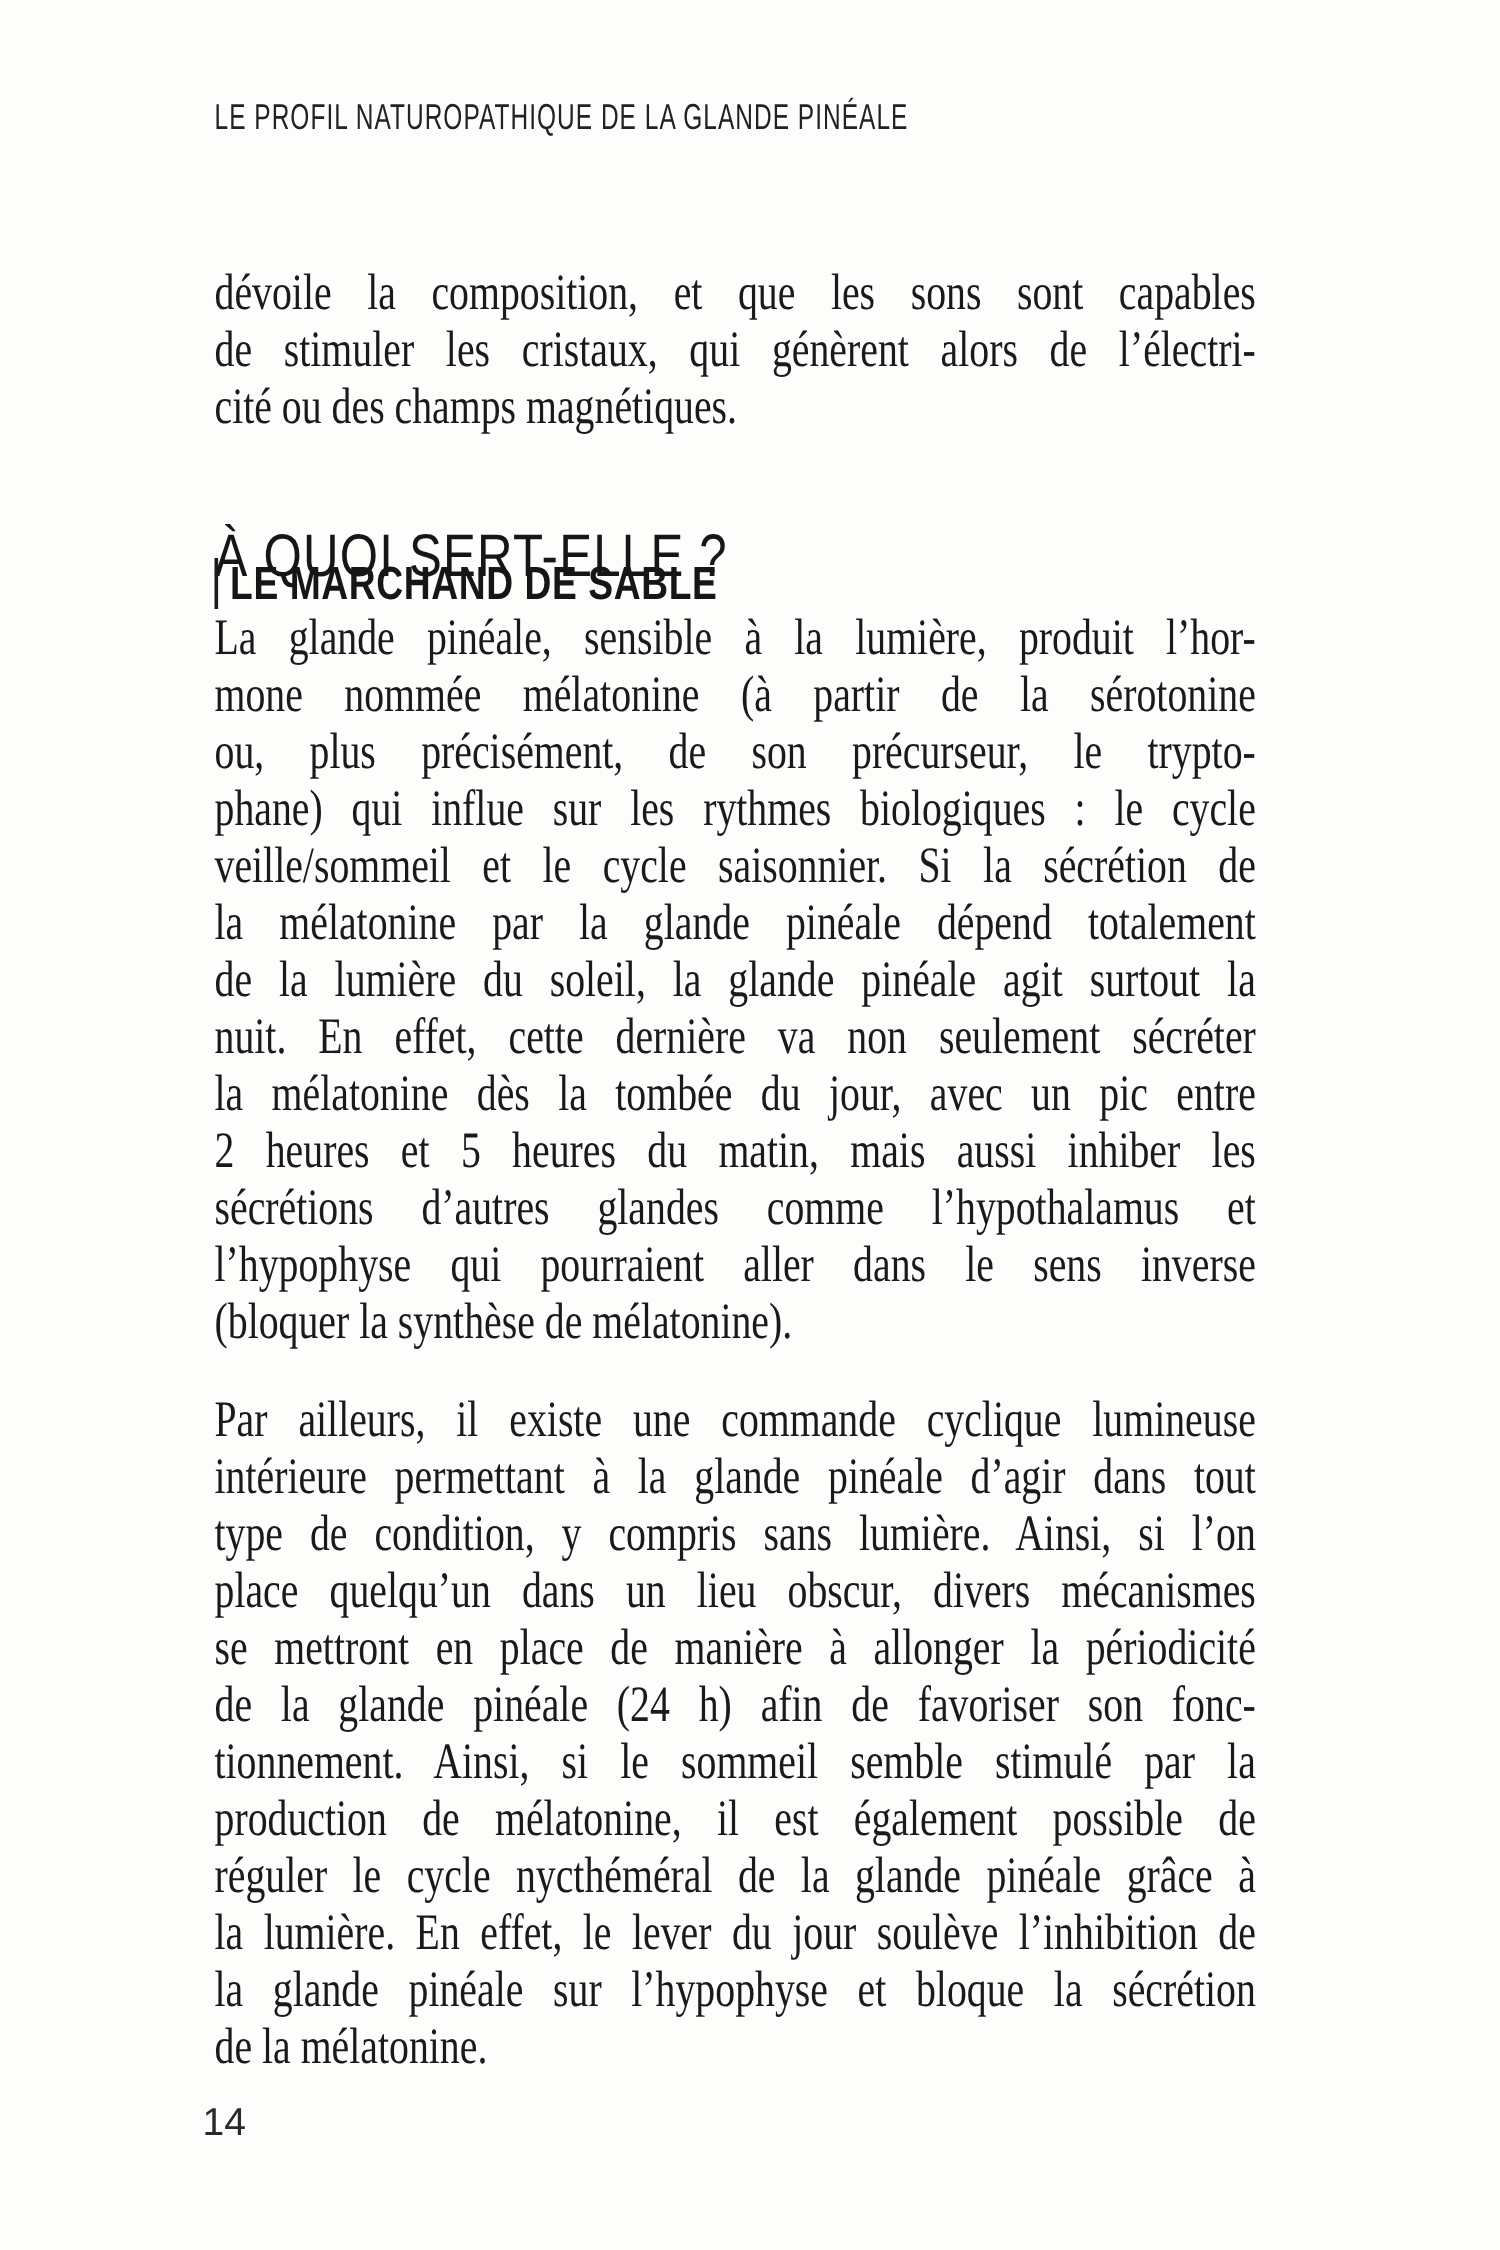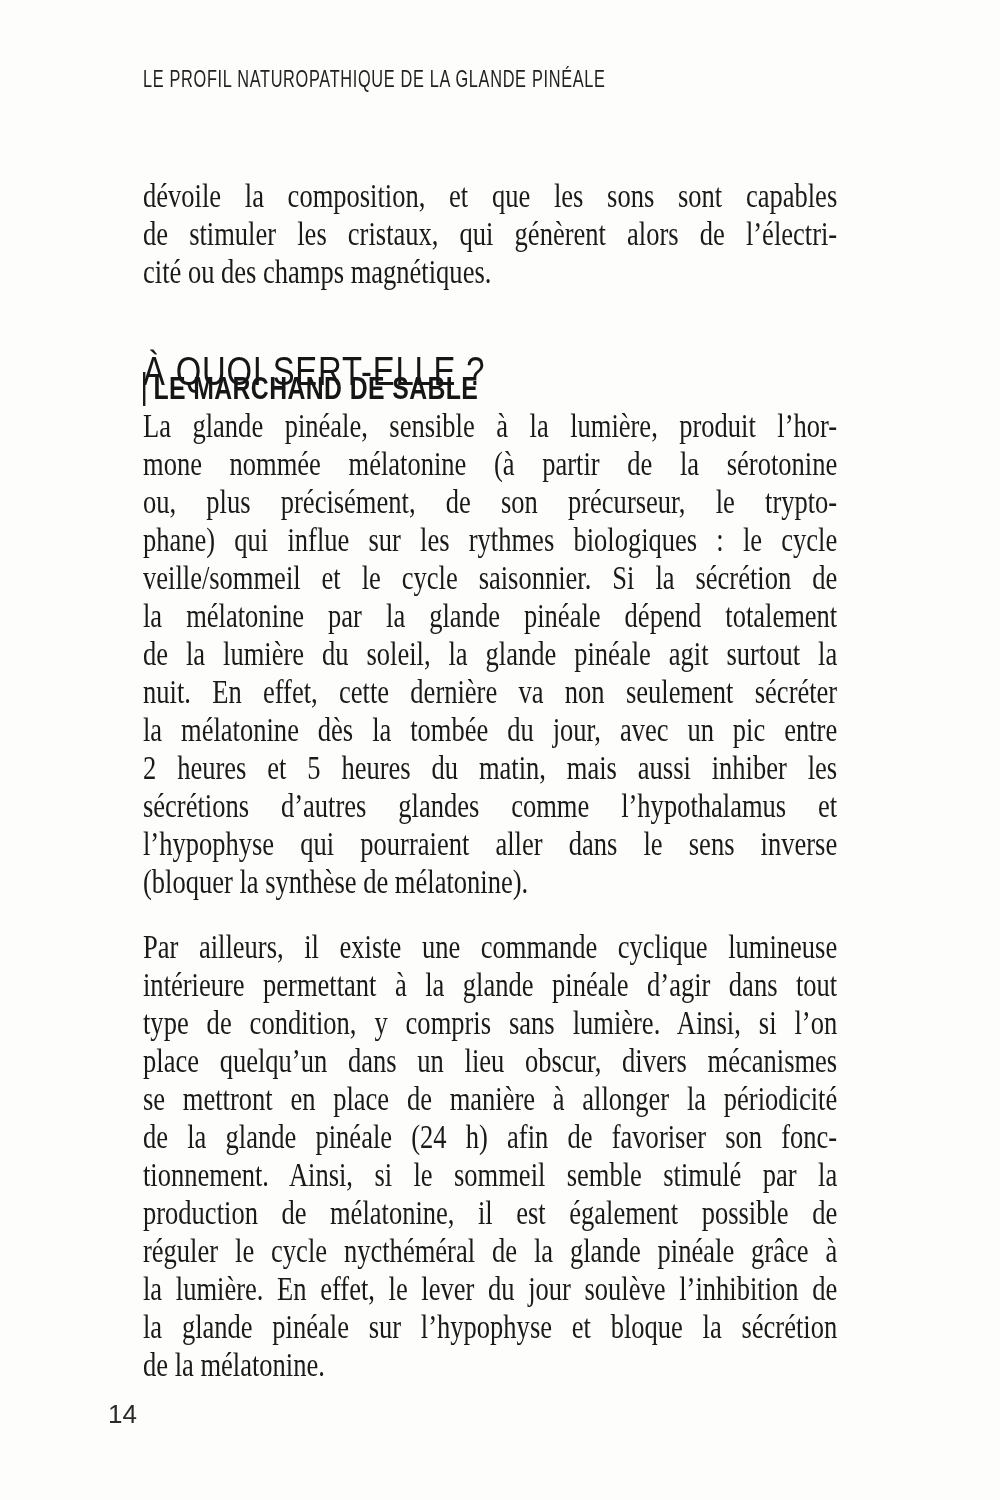--- a/index.html
+++ b/index.html
@@ -72,21 +72,21 @@
     transform-origin: left top;
   }
   .subheading-bar {
     width: 3px;
     background: #1a1a1a;
     margin-right: 10px;
     flex: 0 0 auto;
   }
   .page-number {
     position: absolute;
-    left: 108px;
+    left: 135px;
     top: 1399px;
     font-family: "Liberation Sans", sans-serif;
     font-size: 26px;
     line-height: 30px;
     color: #2a2a2a;
   }
 </style>
 </head>
 <body>
 

